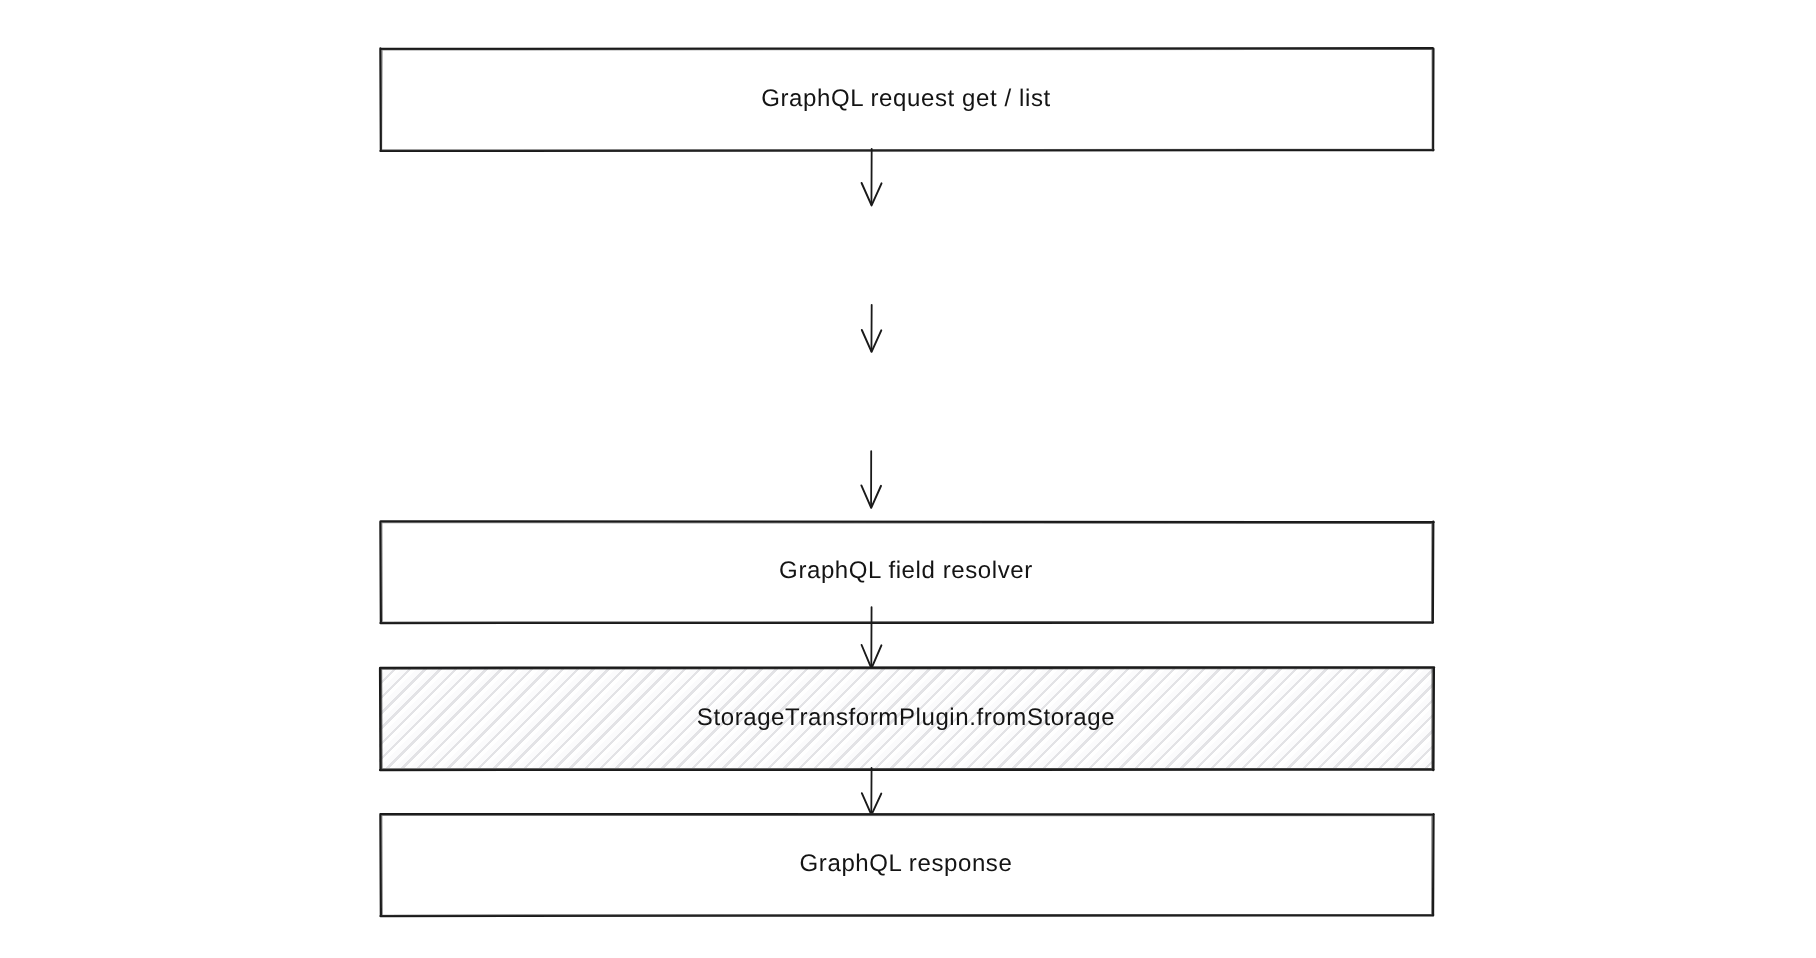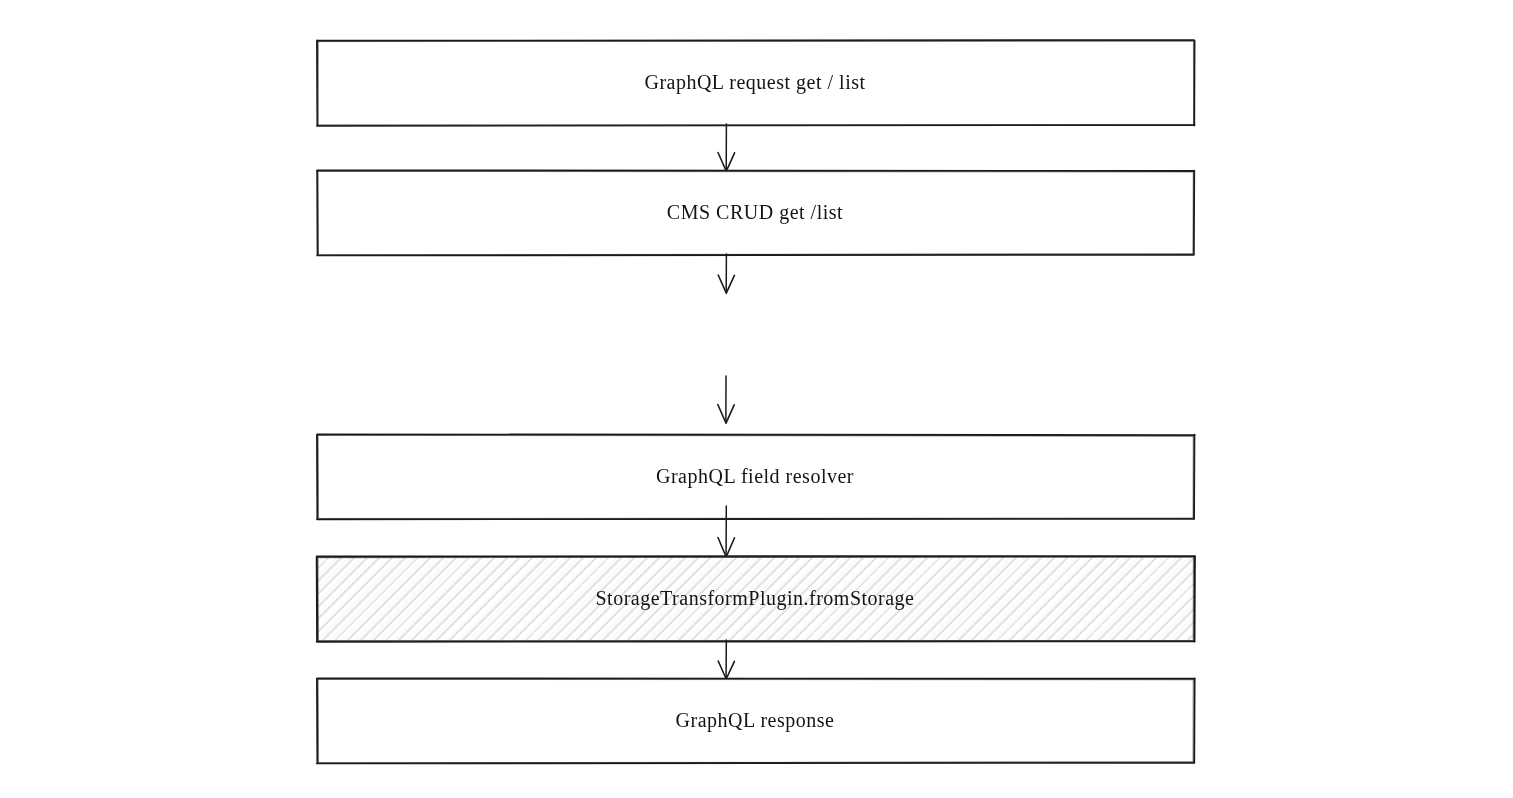--- a/index.html
+++ b/index.html
@@ -40,21 +40,21 @@
     top: -6px;
     width: 892px;
     height: 98px;
     overflow: visible;
     pointer-events: none;
   }
 
   .node-label {
     position: relative;
     z-index: 3;
-    font-family: Liberation Serif, serif;
+    font-family: Liberation Sans, sans-serif;
     font-size: 20px;
     line-height: 1;
     letter-spacing: 0.5px;
     color: #141414;
     white-space: pre;
     text-align: right;
   }
 
   
   #node-0 { top: 40px; }
@@ -106,27 +106,20 @@
     <span class="node-label">GraphQL request get / list</span>
   </div>
 
   <div class="arrow" id="arrow-0">
     <svg viewBox="0 0 56 48" preserveAspectRatio="none">
       <path d="M26.4,0 L26.2,46.5" fill="none" stroke="#1a1a1a" stroke-width="1.5" stroke-linecap="round"></path>
       <path d="M18.0,28.5 L26.3,47.2 M34.6,28.8 L26.3,47.2" fill="none" stroke="#1a1a1a" stroke-width="1.6" stroke-linecap="round"></path>
     </svg>
   </div>
 
-  <div class="node" id="node-1">
-    <svg class="node-svg" viewBox="0 0 892 98" preserveAspectRatio="none">
-      <path d="M7.0,6.4 L884.4,7.0 M884.2,6.6 L883.8,90.8 M884.0,90.6 L7.2,91.4 M7.6,91.0 L7.2,6.8" fill="none" stroke="#1a1a1a" stroke-width="1.9" stroke-linecap="round"></path>
-      <path d="M8.2,7.4 L883.0,8.0 M883.2,7.8 L883.0,90.0 M883.4,89.9 L8.0,90.7 M8.4,90.3 L8.0,7.8" fill="none" stroke="#3a3a3a" stroke-width="1.0" stroke-linecap="round" opacity="0.55"></path>
-    </svg>
-    <span class="node-label">CMS CRUD get /list</span>
-  </div>
 
   <div class="arrow" id="arrow-1">
     <svg viewBox="0 0 56 40" preserveAspectRatio="none">
       <path d="M26.4,0 L26.2,38.5" fill="none" stroke="#1a1a1a" stroke-width="1.5" stroke-linecap="round"></path>
       <path d="M18.2,21.0 L26.3,39.2 M34.4,21.3 L26.3,39.2" fill="none" stroke="#1a1a1a" stroke-width="1.6" stroke-linecap="round"></path>
     </svg>
   </div>
 
 
   <div class="arrow" id="arrow-2">

